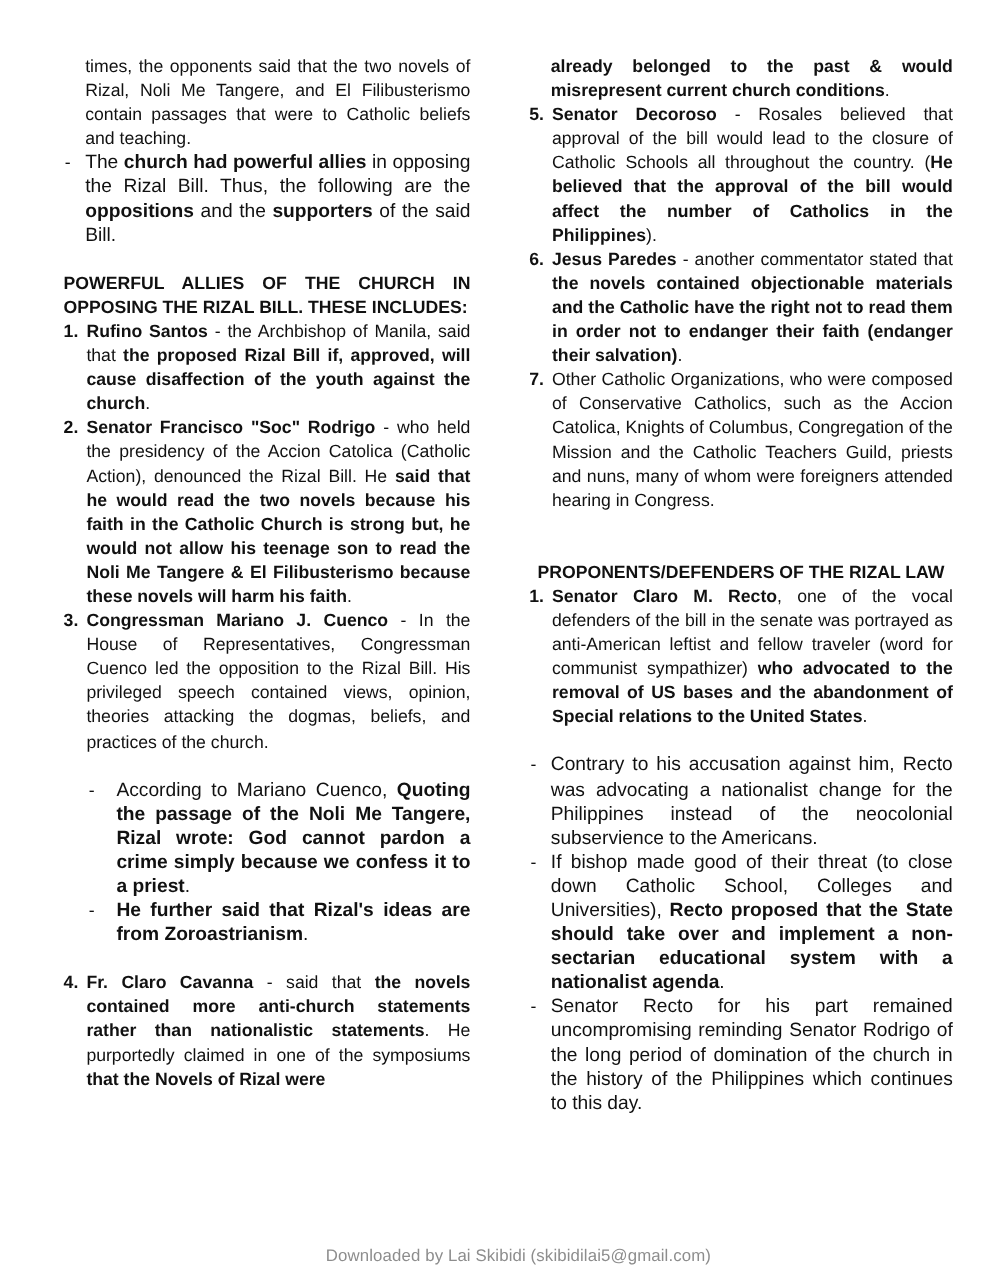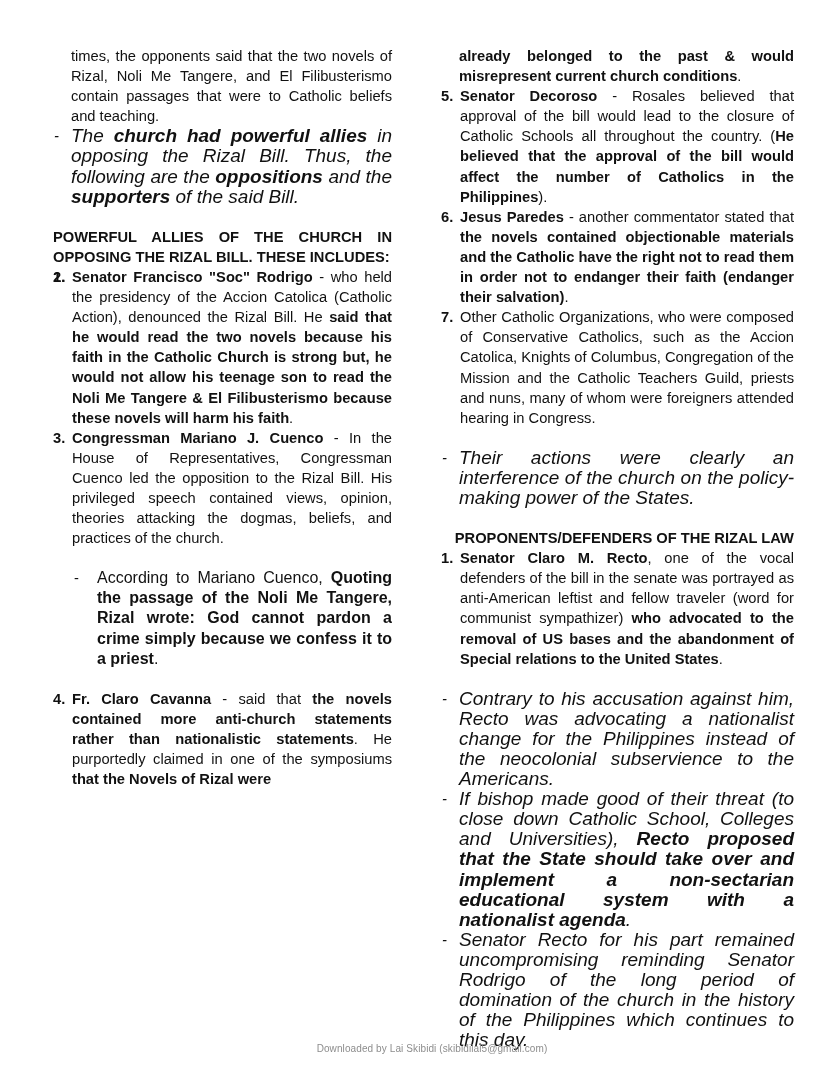--- a/index.html
+++ b/index.html
@@ -49,38 +49,37 @@
     text-align: justify;
     text-justify: inter-word;
     -webkit-hyphens: none;
     hyphens: none;
   }
 
   .head {
     font-weight: bold;
     text-align: justify;
   }
-  .head.noj { text-align: right; }
+  .head.noj { text-align: center; }
 
   
   .cont {
     padding-left: 18px;
   }
 
   
   .dash-list {
     list-style: none;
   }
   .dash-list > li {
     position: relative;
     padding-left: 18px;
-    font-size: 19px;
-    line-height: 20.1px;
-    text-align: justify;
-    font-style: italic;
+    font-size: 16px;
+    line-height: 20.1px;
+    text-align: justify;
   }
   .dash-list > li::before {
     content: "-";
     position: absolute;
     left: 1px;
     top: 0;
     font-size: 14.7px;
     line-height: 20.1px;
   }
 
@@ -128,21 +127,21 @@
   .gap-md { height: 20px; }
 
   b { font-weight: bold; }
 
   .footer {
     position: absolute;
     left: 0;
     right: 0;
     bottom: 17px;
     text-align: center;
-    font-size: 10px;
+    font-size: 14px;
     color: #8d8d8d;
     font-family: "Liberation Sans", sans-serif;
     letter-spacing: 0.1px;
     padding-left: 36px;
   }
 </style>
 </head>
 <body>
 
 <div class="page">
@@ -157,35 +156,37 @@
         <li>The <b>church had powerful allies</b> in opposing the Rizal Bill. Thus, the following are the <b>oppositions</b> and the <b>supporters</b> of the said Bill.</li>
       </ul>
 
       <div class="gap-md"></div>
 
       <h2 class="head">POWERFUL ALLIES OF THE CHURCH IN OPPOSING THE RIZAL BILL. THESE INCLUDES:</h2>
 
       <ol class="num-list">
         <li>
           <span class="marker">1.</span>
+          <span class="li-text"><b>Rufino Santos</b> - the Archbishop of Manila, said that <b>the proposed Rizal Bill if, approved, will cause disaffection of the youth against the church</b>.</span>
         </li>
         <li>
           <span class="marker">2.</span>
           <span class="li-text"><b>Senator Francisco "Soc" Rodrigo</b> - who held the presidency of the Accion Catolica (Catholic Action), denounced the Rizal Bill. He <b>said that he would read the two novels because his faith in the Catholic Church is strong but, he would not allow his teenage son to read the Noli Me Tangere &amp; El Filibusterismo because these novels will harm his faith</b>.</span>
         </li>
         <li>
           <span class="marker">3.</span>
           <span class="li-text"><b>Congressman Mariano J. Cuenco</b> - In the House of Representatives, Congressman Cuenco led the opposition to the Rizal Bill. His privileged speech contained views, opinion, theories attacking the dogmas, beliefs, and practices of the church.</span>
         </li>
       </ol>
 
       <div class="gap-md"></div>
 
       <ul class="dash-sub">
         <li>According to Mariano Cuenco, <b>Quoting the passage of the Noli Me Tangere, Rizal wrote: God cannot pardon a crime simply because we confess it to a priest</b>.</li>
+        <li><b>He further said that Rizal's ideas are from Zoroastrianism</b>.</li>
       </ul>
 
       <div class="gap-md"></div>
 
       <ol class="num-list">
         <li>
           <span class="marker">4.</span>
           <span class="li-text"><b>Fr. Claro Cavanna</b> - said that <b>the novels contained more anti-church statements rather than nationalistic statements</b>. He purportedly claimed in one of the symposiums <b>that the Novels of Rizal were</b></span>
         </li>
       </ol>
@@ -206,23 +207,20 @@
           <span class="li-text"><b>Jesus Paredes</b> - another commentator stated that <b>the novels contained objectionable materials and the Catholic have the right not to read them in order not to endanger their faith (endanger their salvation)</b>.</span>
         </li>
         <li>
           <span class="marker">7.</span>
           <span class="li-text">Other Catholic Organizations, who were composed of Conservative Catholics, such as the Accion Catolica, Knights of Columbus, Congregation of the Mission and the Catholic Teachers Guild, priests and nuns, many of whom were foreigners attended hearing in Congress.</span>
         </li>
       </ol>
 
       <div class="gap-md"></div>
 
-      <ul class="dash-list">
-        <li>Their actions were clearly an interference of the church on the policy-making power of the States.</li>
-      </ul>
 
       <div class="gap-md"></div>
 
       <h2 class="head noj">PROPONENTS/DEFENDERS OF THE RIZAL LAW</h2>
 
       <ol class="num-list">
         <li>
           <span class="marker">1.</span>
           <span class="li-text"><b>Senator Claro M. Recto</b>, one of the vocal defenders of the bill in the senate was portrayed as anti-American leftist and fellow traveler (word for communist sympathizer) <b>who advocated to the removal of US bases and the abandonment of Special relations to the United States</b>.</span>
         </li>

